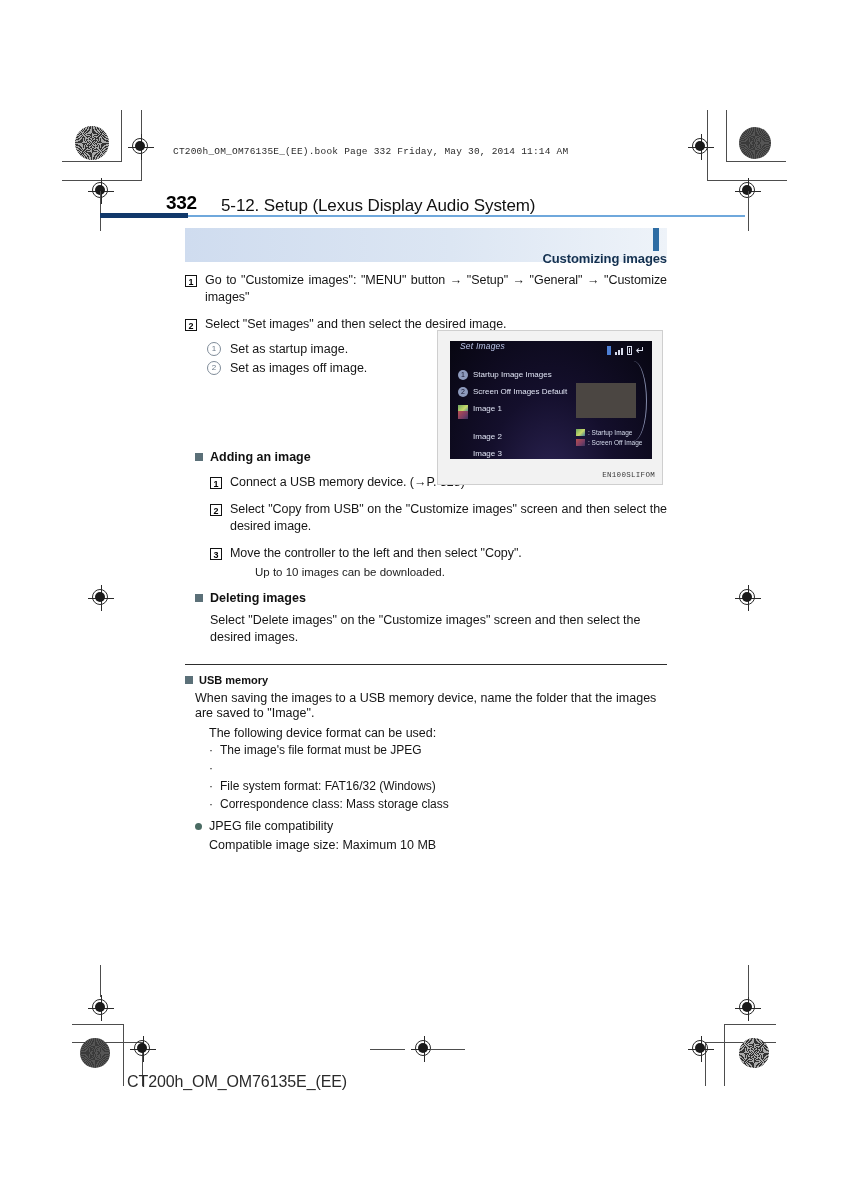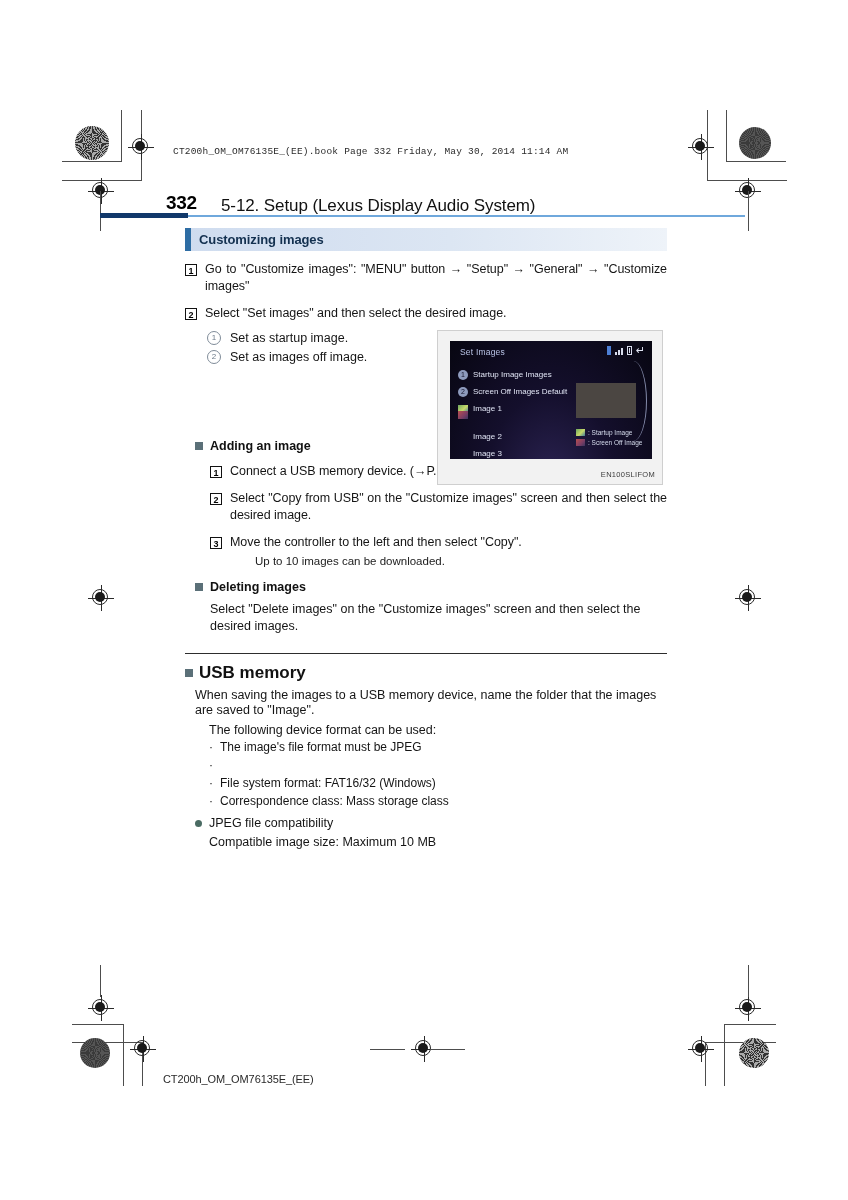--- a/index.html
+++ b/index.html
@@ -114,24 +114,25 @@
   .content {
     position: absolute;
     left: 185px;
     top: 228px;
     width: 482px;
   }
 
   
   .band {
     position: relative;
-    height: 23px;
+    height: 34px;
     background: linear-gradient(to right, #cfdcef 0%, #dce6f3 55%, #eef3f9 100%);
     display: flex;
-    align-items: center;
+    align-items: flex-end;
+    flex-direction: column;
   }
   .band .bar {
     width: 6px;
     height: 23px;
     background: #2e6da4;
     margin-right: 8px;
     flex: 0 0 auto;
   }
   .band .band-title {
     font-size: 13px;
@@ -242,21 +243,21 @@
     display: flex;
     align-items: center;
     margin-top: 9px;
   }
   .usbhead .sq {
     width: 8px; height: 8px;
     background: #5b7078;
     margin-right: 6px;
   }
   .usbhead .t {
-    font-size: 17px;
+    font-size: 11px;
     font-weight: bold;
     color: #111;
   }
   .usb-para {
     margin-top: 5px;
     margin-left: 10px;
     font-size: 12.5px;
     line-height: 15px;
     color: #151515;
     width: 472px;
@@ -312,24 +313,25 @@
     position: absolute;
     left: 12px;
     top: 10px;
     width: 202px;
     height: 118px;
     background: radial-gradient(ellipse at 50% 120%, #2b2352 0%, #140f2c 45%, #070611 100%);
     overflow: hidden;
   }
   .scr-title {
     position: absolute;
-    left: 10px; top: 6px;
+    left: 10px; top: 0;
     font-size: 8.5px;
     color: #b9c3e6;
     letter-spacing: 0.2px;
+    font-style: italic;
   }
   .scr-icons {
     position: absolute;
     right: 7px; top: 5px;
     display: flex;
     align-items: center;
     gap: 4px;
   }
   .ic-bt {
     width: 4px; height: 9px;
@@ -447,32 +449,31 @@
     border-radius: 0 50% 50% 0 / 0 50% 50% 0;
     opacity: 0.85;
   }
   .fig-code {
     position: absolute;
     right: 7px;
     bottom: 5px;
     font-size: 7.5px;
     color: #3a3a3a;
     letter-spacing: 0.3px;
-    font-family: Liberation Sans, sans-serif;
+    font-family: Liberation Mono, monospace;
   }
 
   
   .footer {
     position: absolute;
     left: 127px;
     top: 1073px;
-    font-size: 11px;
+    font-size: 16px;
     color: #2a2a2a;
     letter-spacing: -0.1px;
-    margin-left: 36px;
   }
 </style>
 </head>
 <body>
 
 <div>
 
   <div class="halftone" style="left:75px;top:126px;width:34px;height:34px;"></div>
   <div class="mark-line" style="left:62px;top:161px;width:60px;height:1px;"></div>
   <div class="mark-line" style="left:121px;top:110px;width:1px;height:52px;"></div>

